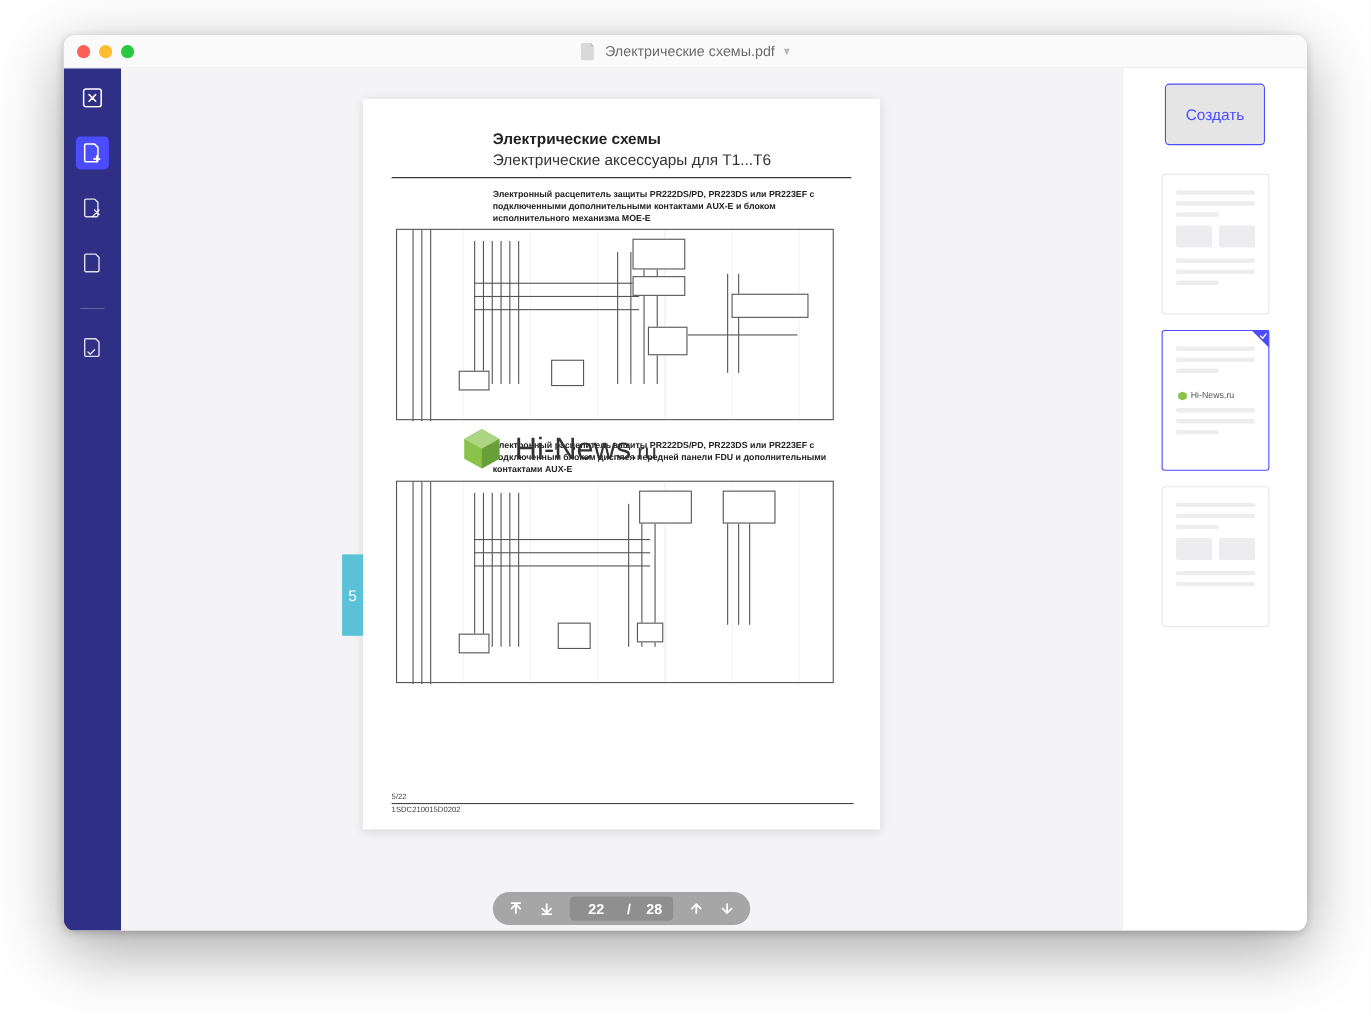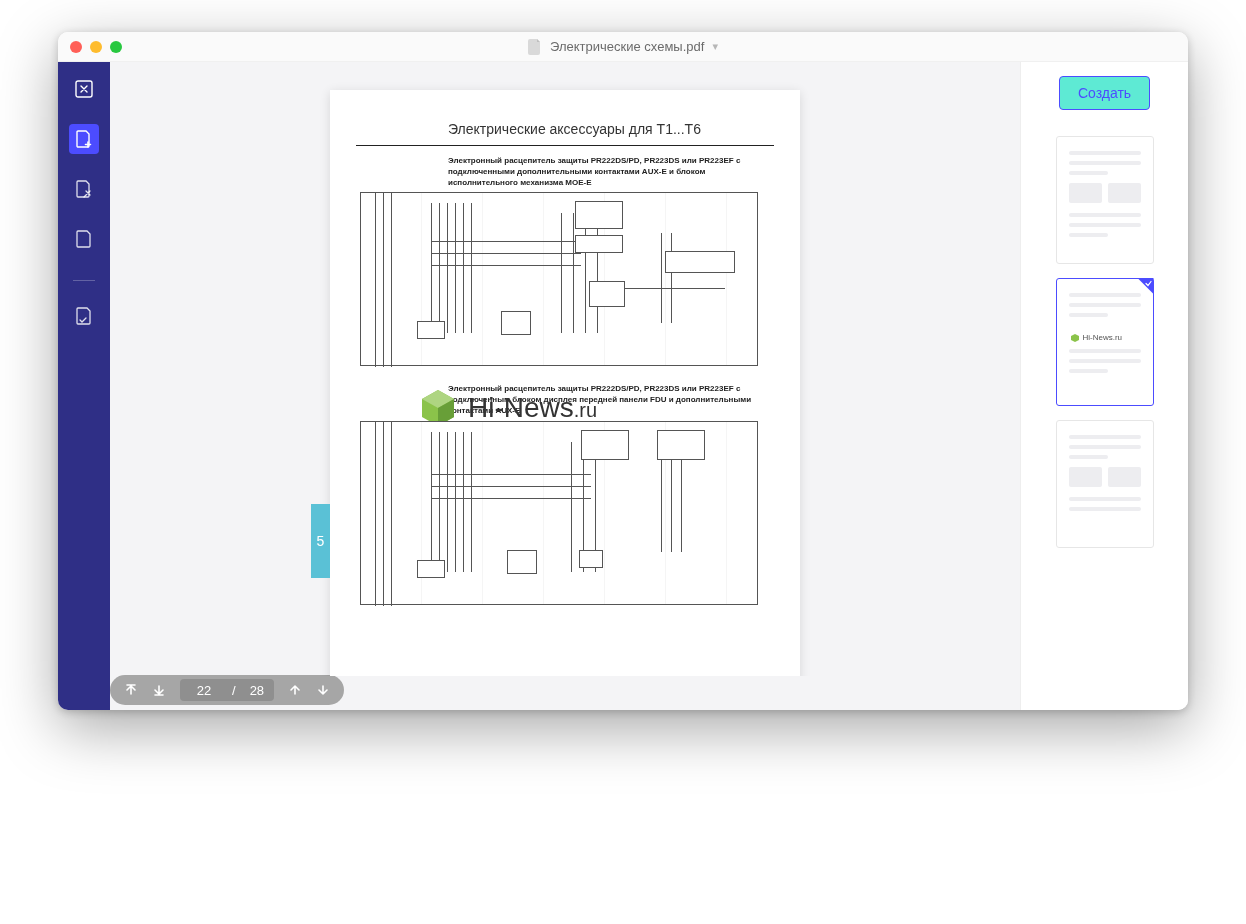--- a/index.html
+++ b/index.html
@@ -1,18 +1,18 @@
 <!DOCTYPE html>
 <html><head>
 <meta charset="utf-8">
 <style>
   * { box-sizing: border-box; margin: 0; padding: 0; }
   html, body { width: 1246px; height: 924px; background: transparent; font-family: -apple-system, "Helvetica Neue", Arial, sans-serif; }
   .window {
-    position: absolute; left: 58px; top: 32px; width: 1130px; height: 678px;
+    position: absolute; left: 58px; top: 32px; width: 1130px; height: 814px;
     background: #fff; border-radius: 10px; box-shadow: 0 18px 60px rgba(0,0,0,0.35), 0 2px 8px rgba(0,0,0,0.2);
     overflow: hidden; display: flex; flex-direction: column;
   }
   .titlebar {
     height: 30px; flex: 0 0 30px; background: #fafafa; display: flex; align-items: center;
     position: relative; border-bottom: 1px solid #f0f0f0;
   }
   .traffic { position: absolute; left: 12px; top: 9px; display: flex; gap: 8px; }
   .dot { width: 12px; height: 12px; border-radius: 50%; }
   .dot.red { background: #ff5f57; }
@@ -62,40 +62,40 @@
   .sch-box { position:absolute; border:0.5px solid #555; background:#fff; }
   .watermark {
     position:absolute; left: 88px; top: 298px; display:flex; align-items:center; gap:10px;
     font-size: 28px; color:#333; font-weight:400; pointer-events:none;
   }
   .watermark .cube { width: 40px; height: 40px; }
   .wm-ru { font-size: 20px; }
   .pfoot { position:absolute; left:26px; bottom:14px; font-size:7px; color:#444; }
   .pfoot hr { border:none; border-top:0.5px solid #444; margin:2px 0; width:420px; }
   .pager {
-    height: 34px; flex: 0 0 34px; display:flex; justify-content:flex-start; align-items:center; padding-bottom: 6px;
+    height: 34px; flex: 0 0 34px; display:flex; justify-content:center; align-items:center; padding-bottom: 6px; font-weight: bold;
   }
   .pager-pill {
     height: 30px; background:#a6a6a6; border-radius: 15px; display:flex; align-items:center;
     padding: 0 10px; gap: 6px;
   }
   .pager-btn { width:22px; height:22px; display:flex; align-items:center; justify-content:center; cursor:pointer; }
   .pager-btn svg { display:block; }
   .pager-mid {
     background:#8f8f8f; border-radius:4px; height:22px; display:flex; align-items:center;
     color:#fff; font-size:13px; padding: 0 10px; gap: 14px; margin: 0 4px;
   }
   .pager-input { width: 28px; text-align:center; color:#fff; }
   .rightpanel {
     width: 168px; flex: 0 0 168px; background:#fff; border-left:1px solid #eee;
     display:flex; flex-direction:column; align-items:center; padding: 14px 0; gap: 16px;
   }
   .create-btn {
-    border:1.5px solid #4c4cff; color:#4c4cff; background:#5eead4; font-size:14px;
-    padding: 8px 18px; border-radius:4px; cursor:pointer;
+    border:1.5px solid #4c4cff; color:#4c4cff; background:#e5e5e5; font-size:14px;
+    padding: 19px 18px; border-radius:4px; cursor:pointer;
   }
   .thumbs { display:flex; flex-direction:column; gap:14px; margin-top: 10px; }
   .thumb {
     width: 98px; height: 128px; border:1px solid #e6e6e6; border-radius:3px; background:#fff;
     position:relative; padding: 14px 12px; cursor:pointer;
   }
   .thumb.selected { border:1.5px solid #4c4cff; }
   .thumb .check {
     position:absolute; right:-1px; top:-1px; width:16px; height:16px; background:#4c4cff;
     clip-path: polygon(0 0, 100% 0, 100% 100%); display:flex; align-items:flex-start; justify-content:flex-end;
@@ -159,20 +159,21 @@
             <path d="M3 2h9l3 3v12a1 1 0 0 1-1 1H3a1 1 0 0 1-1-1V3a1 1 0 0 1 1-1z" fill="none" stroke="rgba(255,255,255,0.85)" stroke-width="1.3"></path>
             <path d="M5 14l2 2 4-4" stroke="rgba(255,255,255,0.85)" stroke-width="1.3" fill="none" stroke-linecap="round"></path>
           </svg>
       </div>
     </div>
 
     <div class="main">
       <div class="canvas">
         <div class="page">
           <div class="page-tab">5</div>
+          <div class="ptitle">Электрические схемы</div>
           <div class="psub">Электрические аксессуары для T1...T6</div>
           <hr class="phr">
           <div class="pdesc">Электронный расцепитель защиты PR222DS/PD, PR223DS или PR223EF с подключенными дополнительными контактами AUX-E и блоком исполнительного механизма MOE-E</div>
 
           <div class="schematic">
             <div class="sch-lines">
               <div style="left:14px;top:0;width:0.5px;height:174px"></div>
               <div style="left:22px;top:0;width:0.5px;height:174px"></div>
               <div style="left:30px;top:0;width:0.5px;height:174px"></div>
               <div style="left:70px;top:10px;width:0.5px;height:130px"></div>

